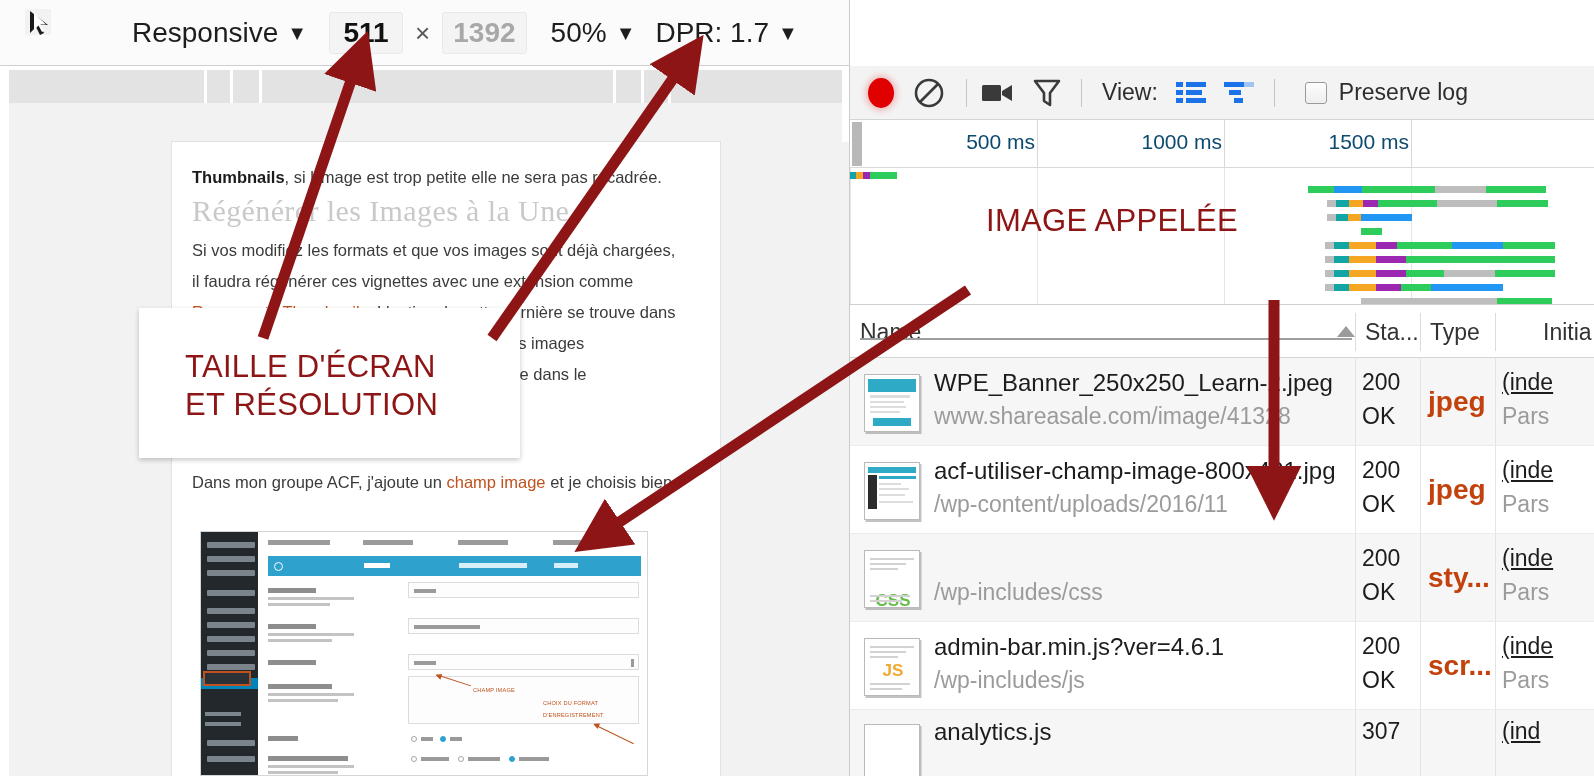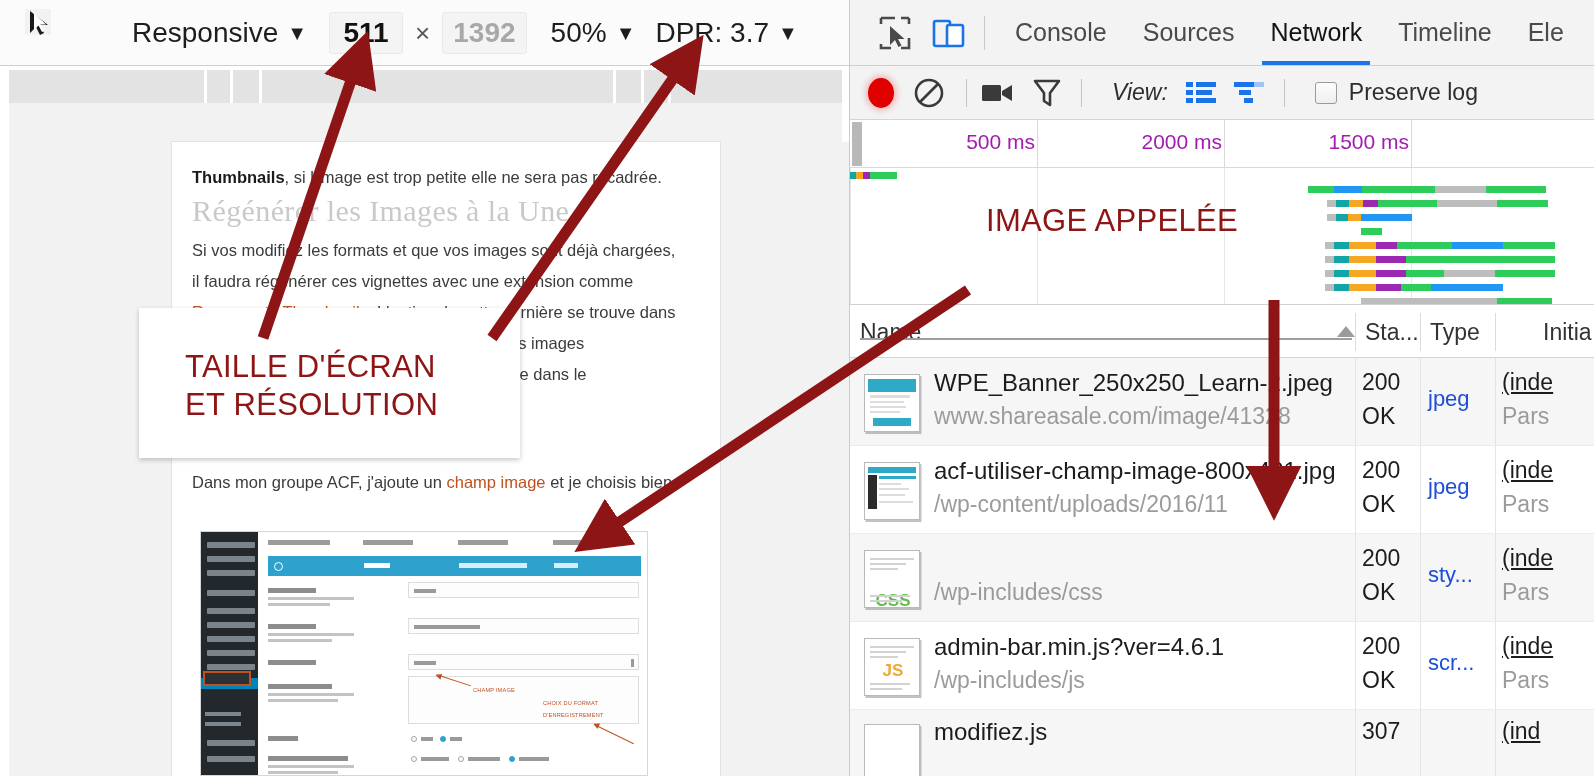--- a/index.html
+++ b/index.html
@@ -159,35 +159,35 @@
     position: absolute; left: 0; top: 66px; width: 745px; height: 54px;
     background: #f3f3f3; border-bottom: 1px solid #d4d4d4;
     display: flex; align-items: center;
   }
   #rec-dot {
     width: 26px; height: 30px; border-radius: 50%; background: #e00000;
     margin-left: 18px; box-shadow: 0 0 7px 2px rgba(224,0,0,.28);
   }
   .sub-icon { margin-left: 18px; display: flex; align-items: center; }
   .sub-sep { width: 1px; height: 28px; background: #c5c5c5; margin: 0 14px 0 20px; }
-  #view-label { font-size: 23px; color: #2d2d2d; margin-left: 16px; font-style: italic; }
+  #view-label { font-size: 23px; color: #2d2d2d; margin-left: 6px; }
   #preserve-chk {
     width: 22px; height: 22px; border: 1px solid #9a9a9a; border-radius: 3px;
     background: linear-gradient(#fdfdfd,#eeeeee); margin-left: 16px;
   }
   #preserve-label { font-size: 23px; color: #2d2d2d; margin-left: 12px; white-space: nowrap; }
 
   
   #overview {
     position: absolute; left: 0; top: 120px; width: 745px; height: 185px;
     background: #ffffff; border-bottom: 1px solid #d0d0d0; overflow: hidden;
   }
   #ov-ruler { position: absolute; left: 0; top: 0; width: 745px; height: 48px; border-bottom: 1px solid #d9d9d9; }
   .ov-tickline { position: absolute; top: 0; width: 1px; height: 48px; background: #d9d9d9; }
-  .ov-ticklabel { position: absolute; top: 10px; font-size: 21px; color: #a21caf; transform: translateX(-100%); }
+  .ov-ticklabel { position: absolute; top: 10px; font-size: 21px; color: #0c4a6e; transform: translateX(-100%); }
   .ov-vline { position: absolute; top: 48px; bottom: 0; width: 1px; background: #e6e6e6; }
   #ov-scroll-thumb { position: absolute; left: 2px; top: 2px; width: 10px; height: 44px; background: #b8b8b8; }
   .wf { position: absolute; height: 7px; }
   .wfseg { position: absolute; top: 0; height: 7px; }
 
   
   #nettable { position: absolute; left: 0; top: 306px; width: 745px; height: 470px; background: #fff; overflow: hidden; }
   #net-head {
     position: absolute; left: 0; top: 0; width: 745px; height: 52px;
     border-bottom: 1px solid #d4d4d4; background: #fff;
@@ -209,21 +209,21 @@
   .row-icon {
     position: absolute; left: 14px; top: 16px; width: 56px; height: 58px;
     border: 1px solid #b9b9b9; background: #fff;
     box-shadow: 1.5px 2px 0 0 rgba(120,120,120,.45);
     overflow: hidden;
   }
   .row-name { position: absolute; left: 84px; top: 11px; font-size: 24px; color: #1c1c1c; white-space: nowrap; }
   .row-path { position: absolute; left: 84px; top: 45px; font-size: 23px; color: #9b9b9b; white-space: nowrap; }
   .row-status { position: absolute; left: 512px; top: 11px; font-size: 23px; color: #1c1c1c; }
   .row-statusok { position: absolute; left: 512px; top: 45px; font-size: 23px; color: #1c1c1c; }
-  .row-type { position: absolute; left: 578px; top: 28px; font-size: 22px; color: #1d4ed8; }
+  .row-type { position: absolute; left: 578px; top: 28px; font-size: 28px; color: #c2410c; font-weight: bold; }
   .row-init { position: absolute; left: 652px; top: 11px; font-size: 23px; color: #1c1c1c; text-decoration: underline; white-space: nowrap; }
   .row-initsub { position: absolute; left: 652px; top: 45px; font-size: 23px; color: #9b9b9b; white-space: nowrap; }
   .rowdiv { position: absolute; top: 0; width: 1px; height: 100%; background: #e4e4e4; }
 
   
   .fi-lines { position: absolute; left: 5px; width: 44px; height: 2px; background: #d2d2d2; }
   .fi-txt { position: absolute; left: 0; width: 56px; text-align: center; font-size: 17px; font-weight: bold; font-family: "Liberation Sans", sans-serif; }
   .fi-blue-bar { position: absolute; background: #2ea9c6; }
   .fi-gray-bar { position: absolute; background: #dddddd; }
   .fi-dark-bar { position: absolute; background: #2b2b2b; }
@@ -265,21 +265,21 @@
         <span class="dt-label">Responsive</span>
         <span class="dt-caret">▼</span>
         <span style="width:22px"></span>
         <span class="dt-input">511</span>
         <span class="dt-x">×</span>
         <span class="dt-input muted">1392</span>
         <span style="width:24px"></span>
         <span class="dt-label">50%</span>
         <span class="dt-caret">▼</span>
         <span style="width:20px"></span>
-        <span class="dt-label">DPR: 3.7</span>
+        <span class="dt-label">DPR: 1.7</span>
         <span class="dt-caret">▼</span>
       </div>
     </div>
 
     <div id="ruler">
       <div class="rtick" style="left:195px"></div>
       <div class="rtick" style="left:221px"></div>
       <div class="rtick" style="left:250px"></div>
       <div class="rtick" style="left:604px"></div>
       <div class="rtick" style="left:632px"></div>
@@ -386,40 +386,20 @@
       </div>
     </div>
 
     <div id="callout-box"></div>
     <div class="ann-text" style="left:185px; top:348px;">TAILLE D'ÉCRAN</div>
     <div class="ann-text" style="left:185px; top:386px;">ET RÉSOLUTION</div>
   </div>
 
   <div id="devtools">
 
-    <div id="dt-tabbar">
-      <div class="dt-tool-btn" style="margin-left:22px">
-        <svg width="38" height="38" viewBox="0 0 38 38">
-          <path d="M5 4 h14 M5 4 v6 M33 4 h-8 M33 4 v6 M5 30 v4 h10 M33 24 v10 h-8" stroke="#4a4a4a" stroke-width="2.6" fill="none"></path>
-          <path d="M14 12 L14 31 L19 26 L22.5 33 L25.5 31.5 L22 25 L28.5 25 Z" fill="#4a4a4a"></path>
-        </svg>
-      </div>
-      <div class="dt-tool-btn">
-        <svg width="38" height="38" viewBox="0 0 38 38">
-          <rect x="4" y="7" width="16" height="25" rx="2" fill="none" stroke="#1a73e8" stroke-width="2.6"></rect>
-          <rect x="17" y="11" width="16" height="21" rx="2" fill="#ffffff" stroke="#1a73e8" stroke-width="2.6"></rect>
-        </svg>
-      </div>
-      <div class="dt-sep"></div>
-      <div class="dt-tab">Console</div>
-      <div class="dt-tab">Sources</div>
-      <div class="dt-tab active">Network</div>
-      <div class="dt-tab">Timeline</div>
-      <div class="dt-tab">Ele</div>
-    </div>
 
     <div id="dt-subbar">
       <div id="rec-dot"></div>
       <div class="sub-icon">
         <svg width="34" height="34" viewBox="0 0 34 34">
           <circle cx="17" cy="17" r="13" fill="none" stroke="#3a3a3a" stroke-width="2.6"></circle>
           <line x1="8" y1="26" x2="26" y2="8" stroke="#3a3a3a" stroke-width="2.6"></line>
         </svg>
       </div>
       <div class="sub-sep"></div>
@@ -458,21 +438,21 @@
       <div id="preserve-chk"></div>
       <span id="preserve-label">Preserve log</span>
     </div>
 
     <div id="overview">
       <div id="ov-ruler">
         <div class="ov-tickline" style="left:187px"></div>
         <div class="ov-tickline" style="left:374px"></div>
         <div class="ov-tickline" style="left:561px"></div>
         <div class="ov-ticklabel" style="left:185px">500 ms</div>
-        <div class="ov-ticklabel" style="left:372px">2000 ms</div>
+        <div class="ov-ticklabel" style="left:372px">1000 ms</div>
         <div class="ov-ticklabel" style="left:559px">1500 ms</div>
       </div>
       <div id="ov-scroll-thumb"></div>
       <div class="ov-vline" style="left:0px"></div>
       <div class="ov-vline" style="left:187px"></div>
       <div class="ov-vline" style="left:374px"></div>
       <div class="ov-vline" style="left:561px"></div>
       <div id="wf-layer">
           <div class="wf" style="left: 0px; top: 52px; width: 46.8286px;">
             <div class="wfseg" style="left: 0px; width: 5.96px; background: rgb(18, 165, 165);"></div>
@@ -641,21 +621,21 @@
         <div class="row-type">scr...</div>
         <div class="row-init">(inde</div>
         <div class="row-initsub">Pars</div>
       </div>
 
       <div class="net-row alt" style="top:404px">
         <div class="rowdiv" style="left:505px"></div>
           <div class="rowdiv" style="left:570px"></div>
           <div class="rowdiv" style="left:645px"></div>
         <div class="row-icon" style="top:14px"></div>
-        <div class="row-name" style="top:8px">modifiez.js</div>
+        <div class="row-name" style="top:8px">analytics.js</div>
         <div class="row-status" style="top:8px">307</div>
         <div class="row-init" style="top:8px">(ind</div>
       </div>
     </div>
 
     <div class="ann-text" style="left:136px; top:202px;">IMAGE APPELÉE</div>
   </div>
 
   <svg class="ann-svg" viewBox="0 0 1594 776">
     <defs>

